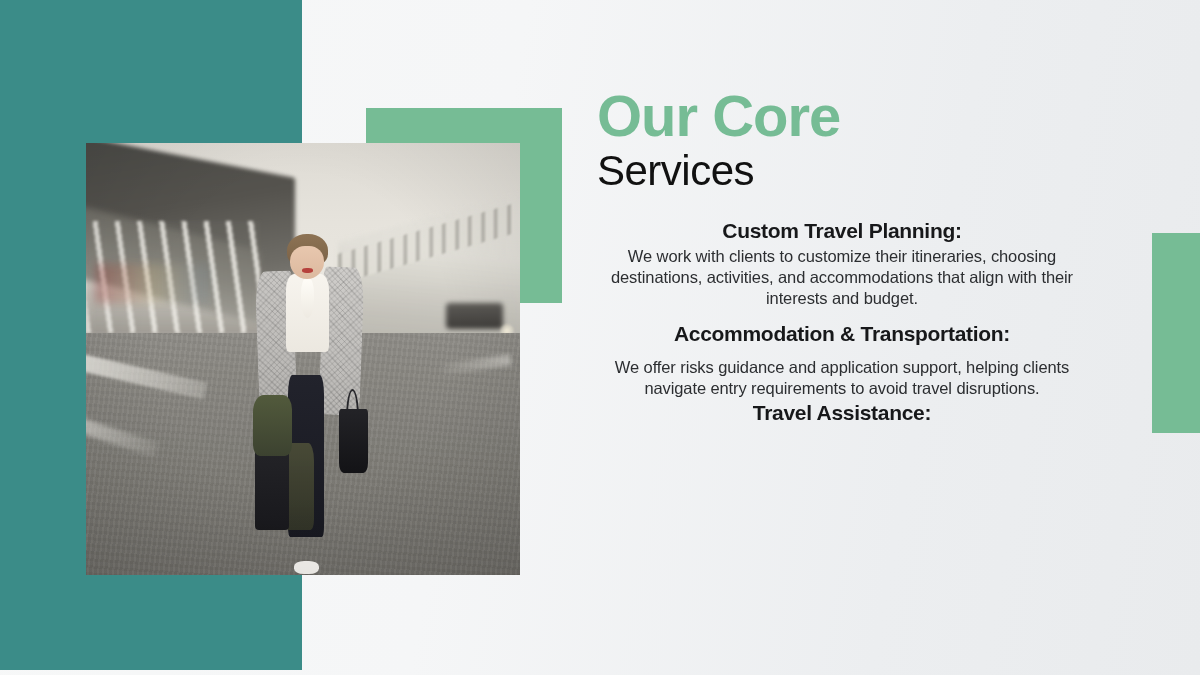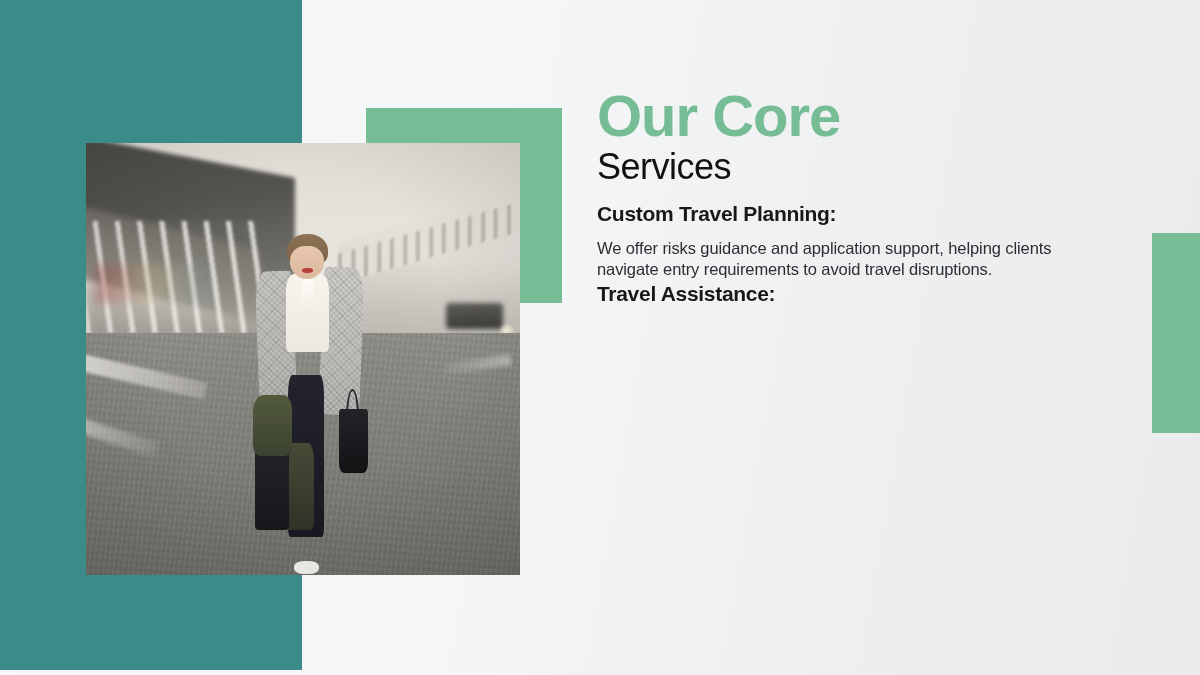--- a/index.html
+++ b/index.html
@@ -250,29 +250,29 @@
   }
 
   .title-line1 {
     font-size: 58px;
     font-weight: bold;
     color: #76bc95;
     letter-spacing: -1px;
     line-height: 1.05;
   }
   .title-line2 {
-    font-size: 36px;
+    font-size: 42px;
     font-weight: normal;
     color: #111111;
     letter-spacing: -0.5px;
     line-height: 1.12;
-    margin-bottom: 13px;
-  }
-
-  .svc { margin-bottom: 10px; }
+    margin-bottom: 23px;
+  }
+
+  .svc { margin-bottom: 10px; text-align: center; }
   .svc-title {
     font-size: 21px;
     font-weight: bold;
     color: #17181a;
     letter-spacing: -0.3px;
     line-height: 1.3;
     margin-bottom: 2px;
   }
   .svc-body {
     font-size: 16.5px;
@@ -330,23 +330,25 @@
     <div class="ph-vignette"></div>
   </div>
 
   <div class="content">
 
     <div class="title-line1">Our Core</div>
     <div class="title-line2">Services</div>
 
     <div class="svc">
       <div class="svc-title">Custom Travel Planning:</div>
+      <div class="svc-body">We work with clients to customize their itineraries, choosing destinations, activities, and accommodations that align with their interests and budget.</div>
     </div>
 
     <div class="svc">
+      <div class="svc-title">Accommodation &amp; Transportation:</div>
     </div>
 
     <div class="svc tight">
       <div class="svc-body">We offer risks guidance and application support, helping clients navigate entry requirements to avoid travel disruptions.</div>
     </div>
 
     <div class="svc tight">
       <div class="svc-title">Travel Assistance:</div>
     </div>
 

